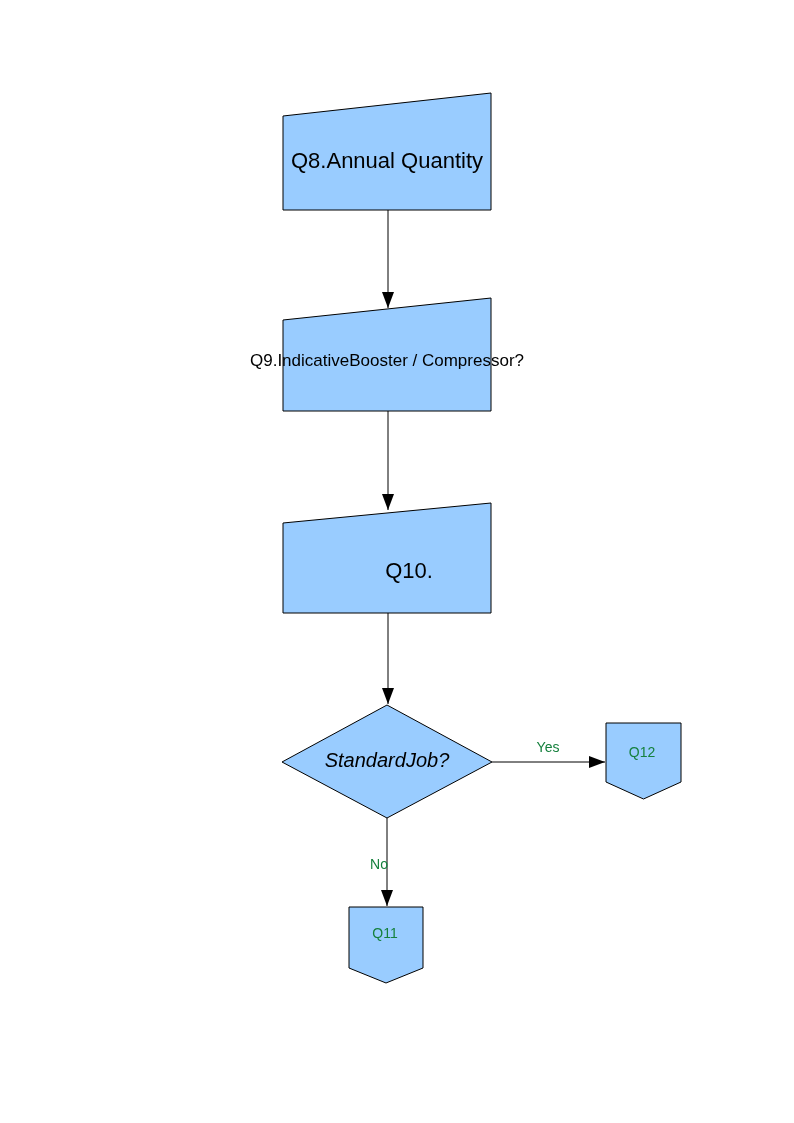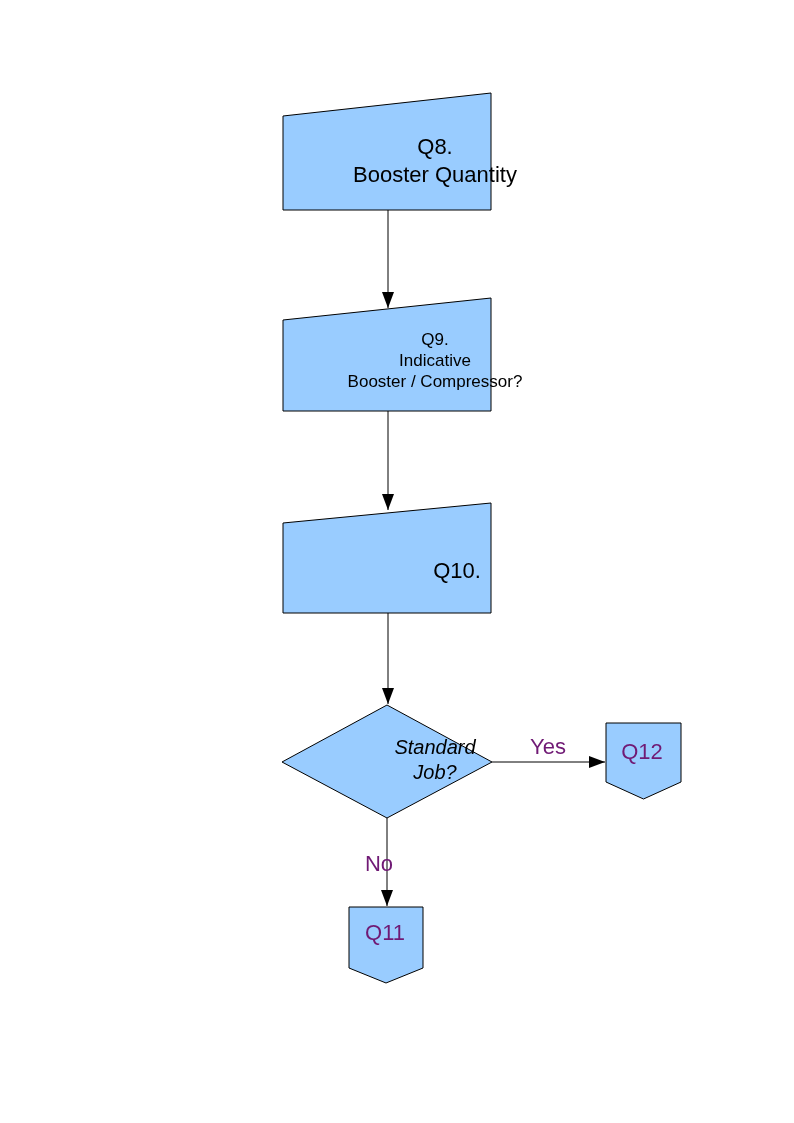--- a/index.html
+++ b/index.html
@@ -10,37 +10,36 @@
     background: #ffffff;
     font-family: "Liberation Sans", sans-serif;
     overflow: hidden;
   }
   .diagram-svg { position: absolute; left: 0; top: 0; }
   .diagram-svg polygon { stroke: #000000; stroke-width: 1; }
   .diagram-svg line { stroke: #000000; stroke-width: 1; }
   .label {
     position: absolute;
     display: flex;
-    flex-direction: column;
+    flex-direction: row;
     align-items: center;
     justify-content: center;
     text-align: center;
     color: #000000;
-    padding-left: 48px;
   }
   .label span { display: block; white-space: nowrap; }
   .fs-big  { font-size: 22px; line-height: 28px; }
   .fs-med  { font-size: 20px; line-height: 25px; }
   .fs-small{ font-size: 17px; line-height: 21px; justify-content: center; }
   .single {
     position: absolute;
     transform: translate(-50%, -50%);
     white-space: nowrap;
-    color: #701a75;
-    font-size: 22px;
+    color: #15803d;
+    font-size: 14px;
     line-height: 24px;
     text-align: right;
   }
 </style>
 </head>
 <body>
 
 <div class="page">
 
   <svg class="diagram-svg" width="794" height="1123" viewBox="0 0 794 1123">
@@ -59,21 +58,21 @@
     <polygon points="283,116 491,93 491,210 283,210" fill="#99CCFF"></polygon>
     <polygon points="283,320 491,298 491,411 283,411" fill="#99CCFF"></polygon>
     <polygon points="283,523 491,503 491,613 283,613" fill="#99CCFF"></polygon>
     <polygon points="387,705 492,762 387,818 282,762" fill="#99CCFF"></polygon>
     <polygon points="606,723 681,723 681,782 643.5,799 606,782" fill="#99CCFF"></polygon>
     <polygon points="349,907 423,907 423,968 386,983 349,968" fill="#99CCFF"></polygon>
   </svg>
 
   <div class="label fs-big" style="left:283px; top:112px; width:208px; height:98px;">
     <span>Q8.</span>
-    <span>Booster Quantity</span>
+    <span>Annual Quantity</span>
   </div>
 
   <div class="label fs-small" style="left:283px; top:309px; width:208px; height:102px;">
     <span>Q9.</span>
     <span>Indicative</span>
     <span>Booster / Compressor?</span>
   </div>
 
   <div class="label fs-big" style="left:283px; top:520px; width:252px; height:101px;">
     <span>Q10.</span>

